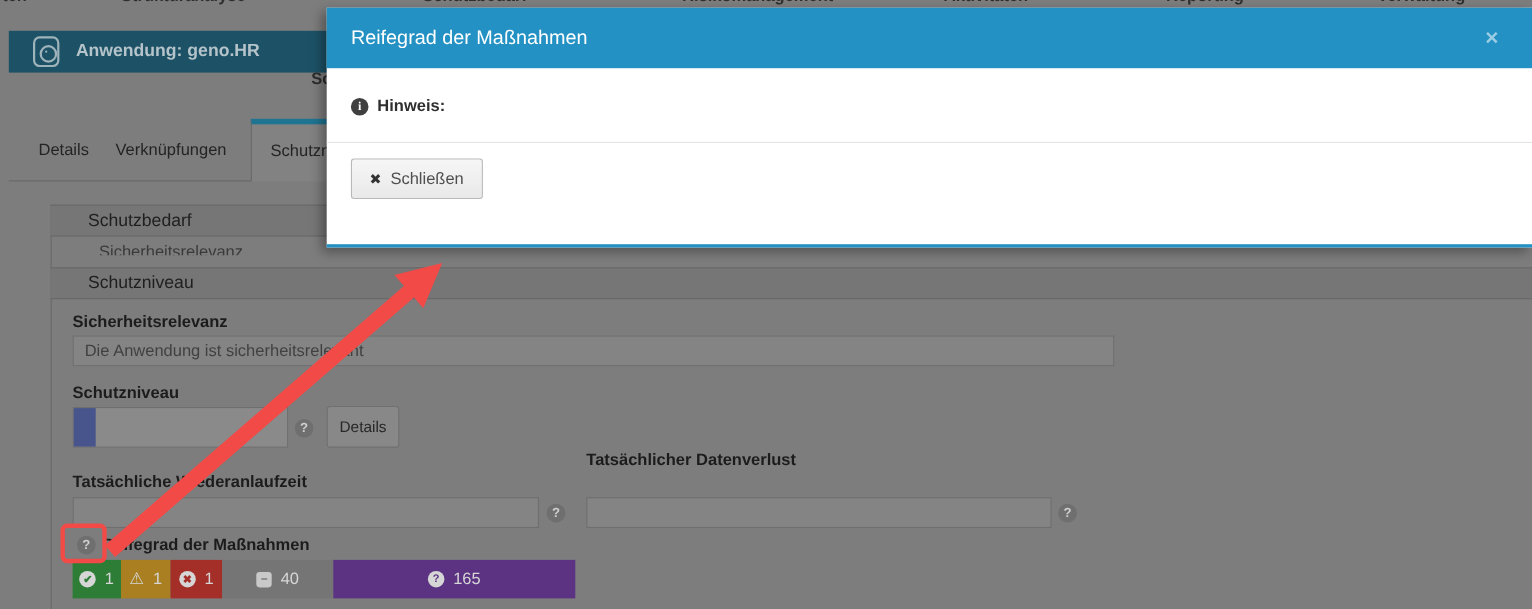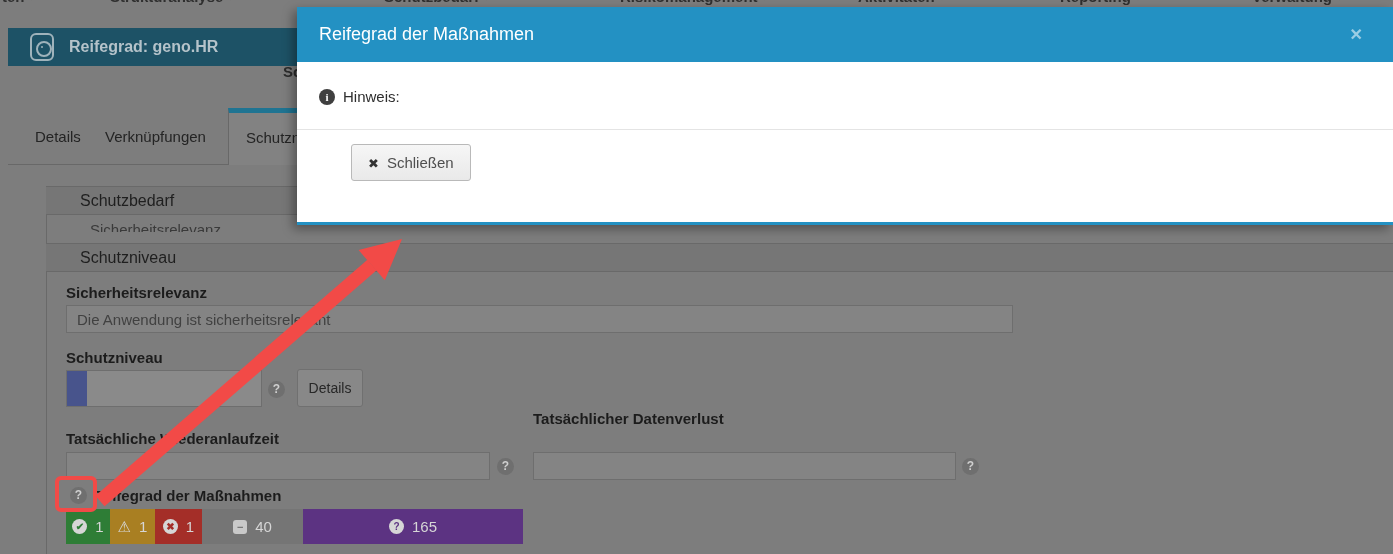--- a/index.html
+++ b/index.html
@@ -68,24 +68,24 @@
 
   
   .modal { position:absolute; left:297px; top:7px; right:0; height:218px; background:#ffffff; z-index:50;
            border-bottom:3px solid #2391c3; box-shadow:-4px 4px 10px rgba(0,0,0,0.35); }
   .modal-header { height:55px; background:#2391c3; display:flex; align-items:center; padding:0 22px; }
   .modal-title { flex:1; font-size:18px; color:#ffffff; }
   .modal-x { color:rgba(255,255,255,0.55); font-size:16px; font-weight:bold; cursor:pointer; margin-right:8px; }
   .modal-body { padding:26px 22px 0 22px; font-size:15px; color:#3a3a3a; display:flex; align-items:center; }
   .info-ic { width:16px; height:16px; border-radius:50%; background:#3f3f3f; color:#ffffff; font-size:11px; font-weight:bold;
              display:inline-flex; align-items:center; justify-content:center; margin-right:8px; flex:none; font-family:"Liberation Serif",serif; }
-  .hint-bold { font-weight:normal; color:#2e2e2e; margin-right:5px; }
+  .hint-bold { font-weight:bold; color:#2e2e2e; margin-right:5px; }
   .modal-footer { margin-top:24px; border-top:1px solid #e4e4e4; padding:14px 22px; }
   .btn-close { height:37px; padding:0 16px; background:linear-gradient(#f6f6f6,#e9e9e9); border:1px solid #b9b9b9;
-               border-radius:3px; font-size:15px; color:#4f4f4f; font-family:"Liberation Sans",sans-serif;margin-left:32px; }
+               border-radius:3px; font-size:15px; color:#4f4f4f; font-family:"Liberation Sans",sans-serif; }
   .btn-close .x { color:#333333; font-size:13px; margin-right:8px; }
 
   
   .anno-box { position:absolute; left:55px; top:476px; width:42px; height:36px; border:4px solid #f24a47;
               border-radius:6px; z-index:90; }
   .anno-arrow { position:absolute; left:0; top:0; width:1393px; height:554px; z-index:95; pointer-events:none; }
 </style>
 </head>
 <body>
 
@@ -94,21 +94,21 @@
   <span class="nav-item" style="left:110px"><span>Strukturanalyse</span><span class="caret"></span></span>
   <span class="nav-item" style="left:384px"><span>Schutzbedarf</span><span class="caret"></span></span>
   <span class="nav-item" style="left:620px"><span>Risikomanagement</span><span class="caret"></span></span>
   <span class="nav-item" style="left:858px"><span>Aktivitäten</span><span class="caret"></span></span>
   <span class="nav-item" style="left:1060px"><span>Reporting</span><span class="caret"></span></span>
   <span class="nav-item" style="left:1252px"><span>Verwaltung</span><span class="caret"></span></span>
 </div>
 
 <div class="panel-header">
   <span class="app-icon"></span>
-  <span class="panel-title">Reifegrad: geno.HR</span>
+  <span class="panel-title">Anwendung: geno.HR</span>
 </div>
 <div class="partial-heading">Schutzniveau</div>
 
 <div class="tabbar">
   <span class="tab tab-details">Details</span>
   <span class="tab tab-verkn">Verknüpfungen</span>
   <div class="tab-active"><span>Schutzniveau</span></div>
   <div class="tab-underline-l"></div>
   <div class="tab-underline-r"></div>
 </div>

